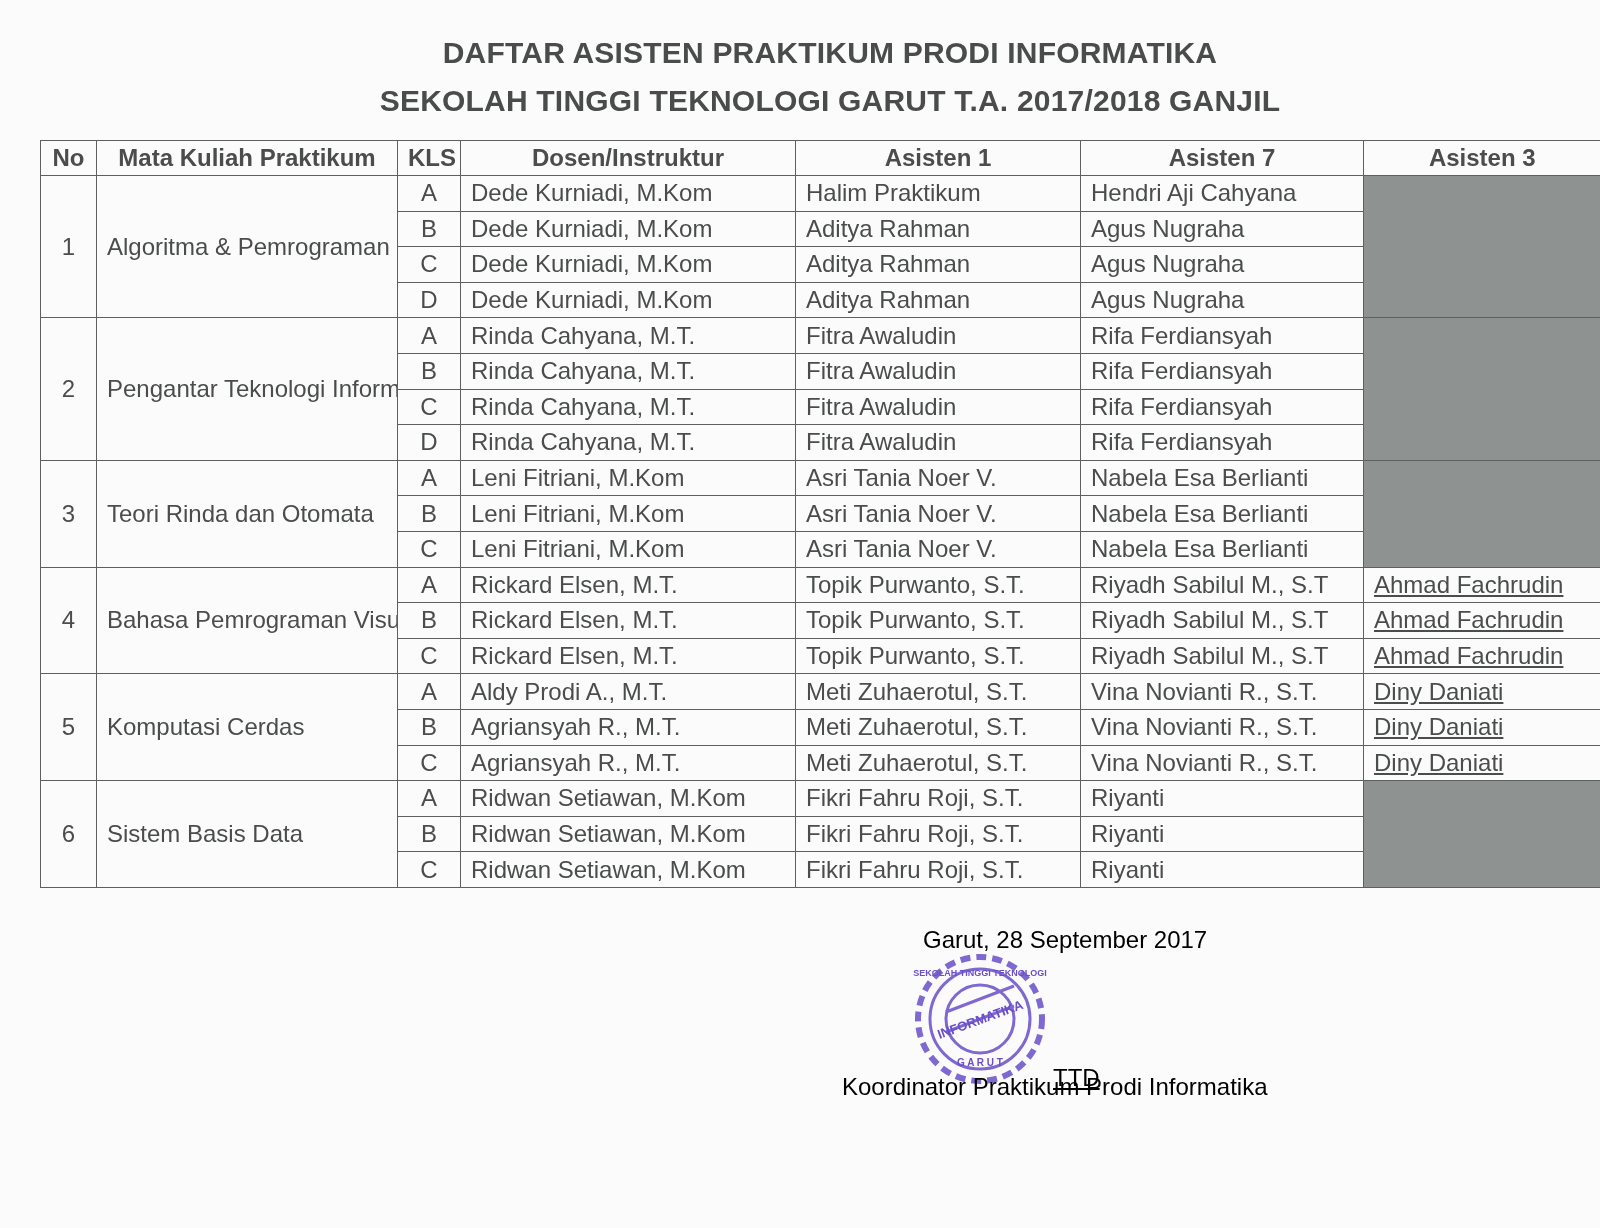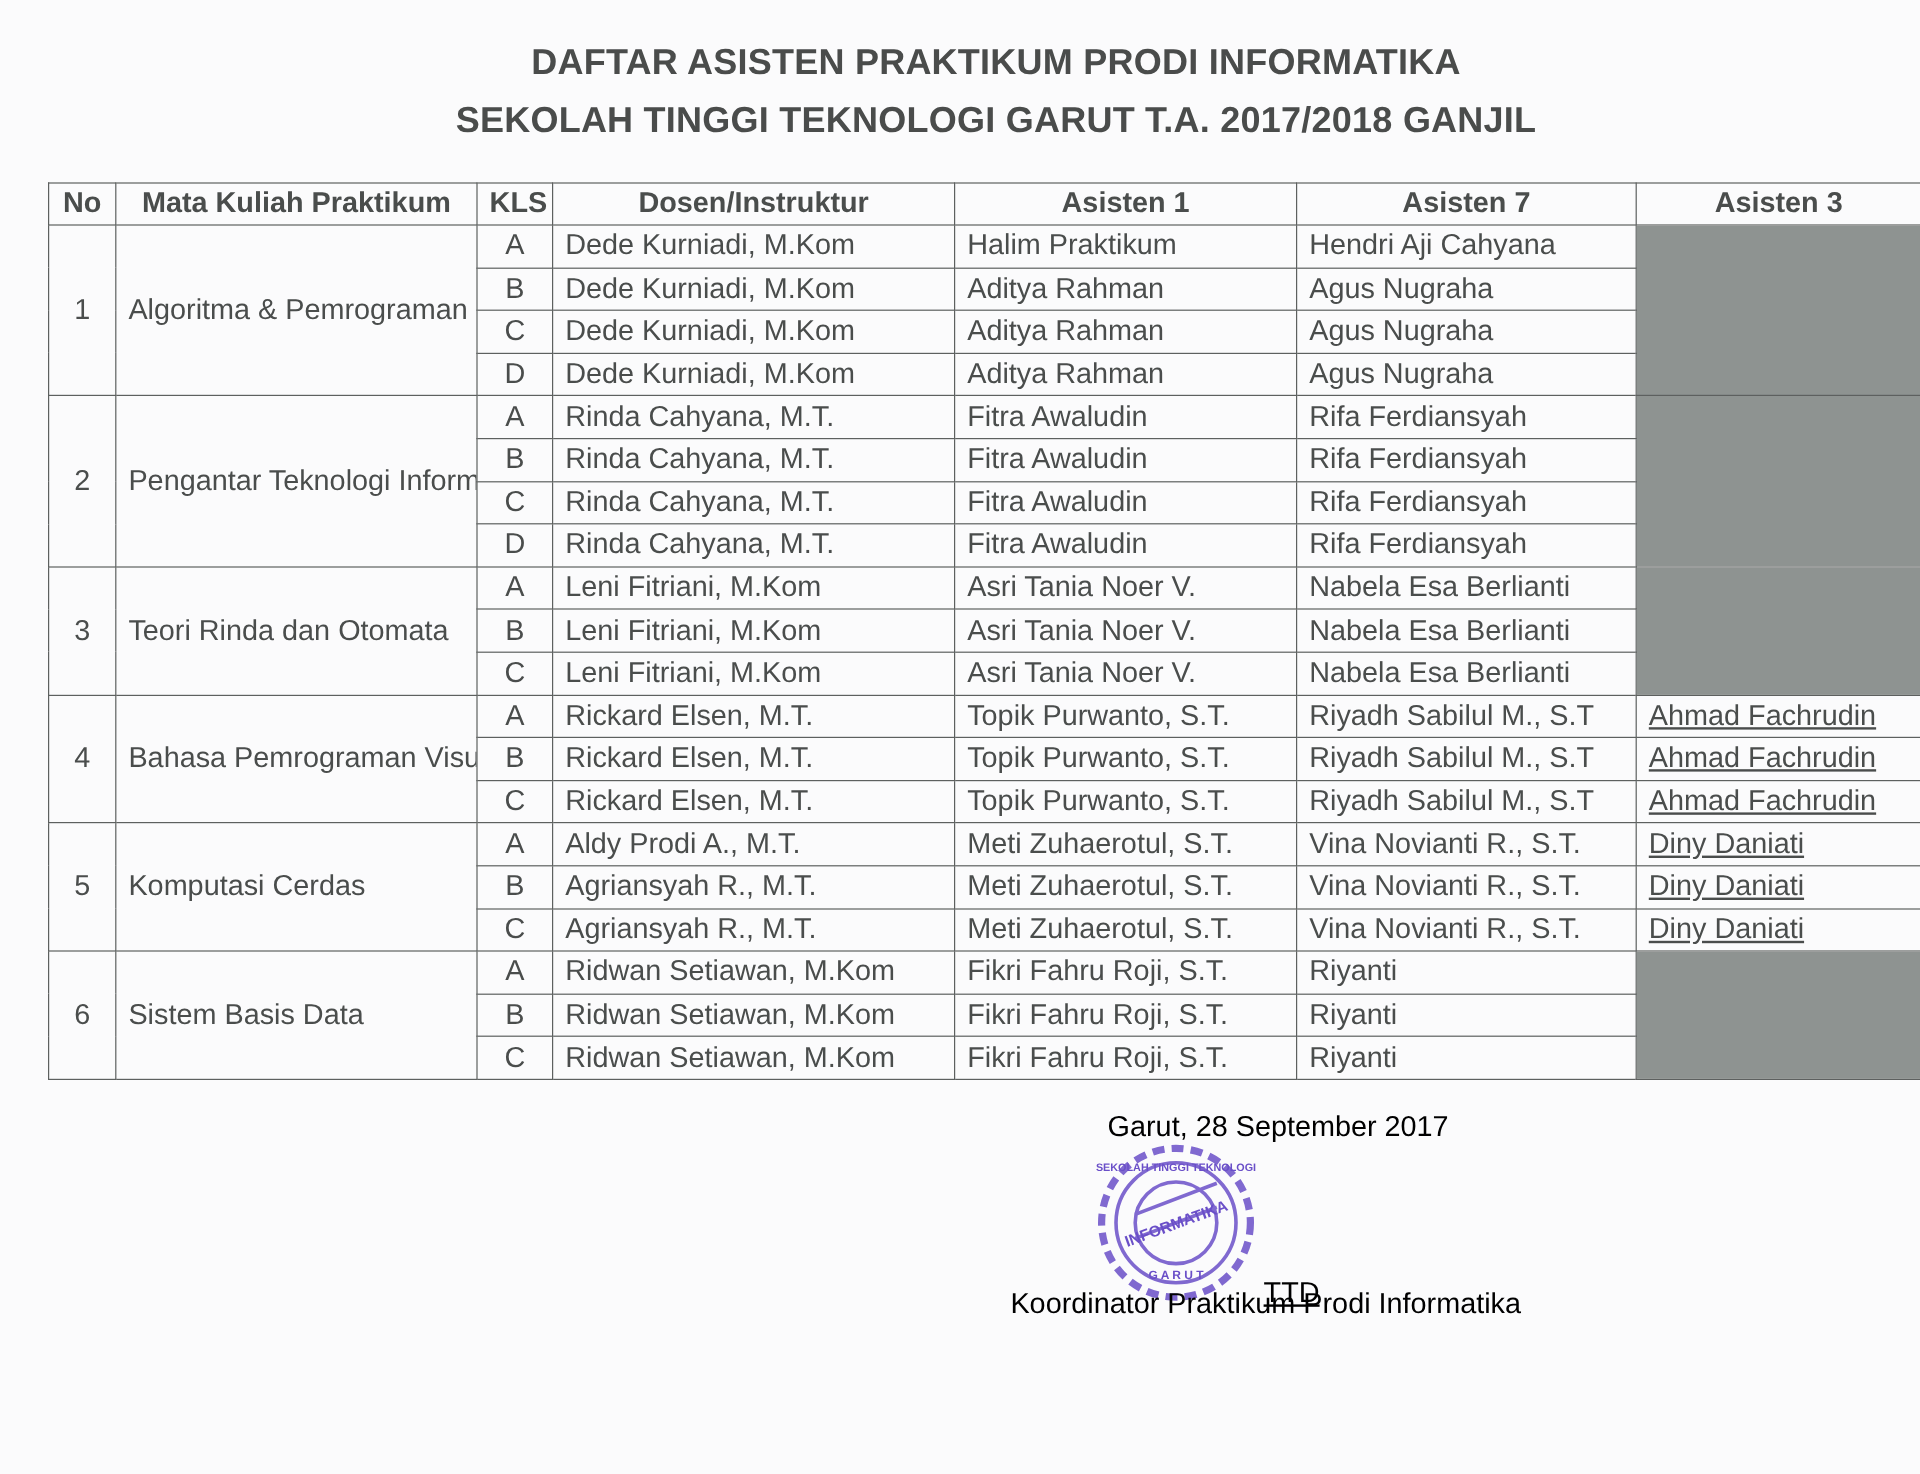--- a/index.html
+++ b/index.html
@@ -8,21 +8,21 @@
     font-family:"Liberation Sans", "DejaVu Sans", sans-serif; color:#4a4d4c;
   }
   .title {
     position:absolute; left:0; width:1660px; text-align:center;
     font-weight:bold; font-size:30px; color:#4a4c4b; letter-spacing:0.2px;
   }
   .title.l1 { top:36px; }
   .title.l2 { top:84px; }
   table.roster {
     position:absolute; left:40px; top:140px; border-collapse:collapse;
-    table-layout:fixed; width:1560px;margin-top:12px;
+    table-layout:fixed; width:1560px;
   }
   table.roster th, table.roster td {
     border:1.5px solid #5d605f; font-size:24px; height:34.6px; padding:0 10px;
     white-space:nowrap; overflow:hidden; vertical-align:middle;
   }
   table.roster th { font-weight:bold; font-size:24px; height:34px; text-align:center; }
   table.roster th.asisten3 { border-right:none; }
   td.no { text-align:center; vertical-align:top; padding-top:4px; }
   td.course { vertical-align:top; padding-top:4px; white-space:normal; line-height:34px; }
   td.kls { text-align:center; }

